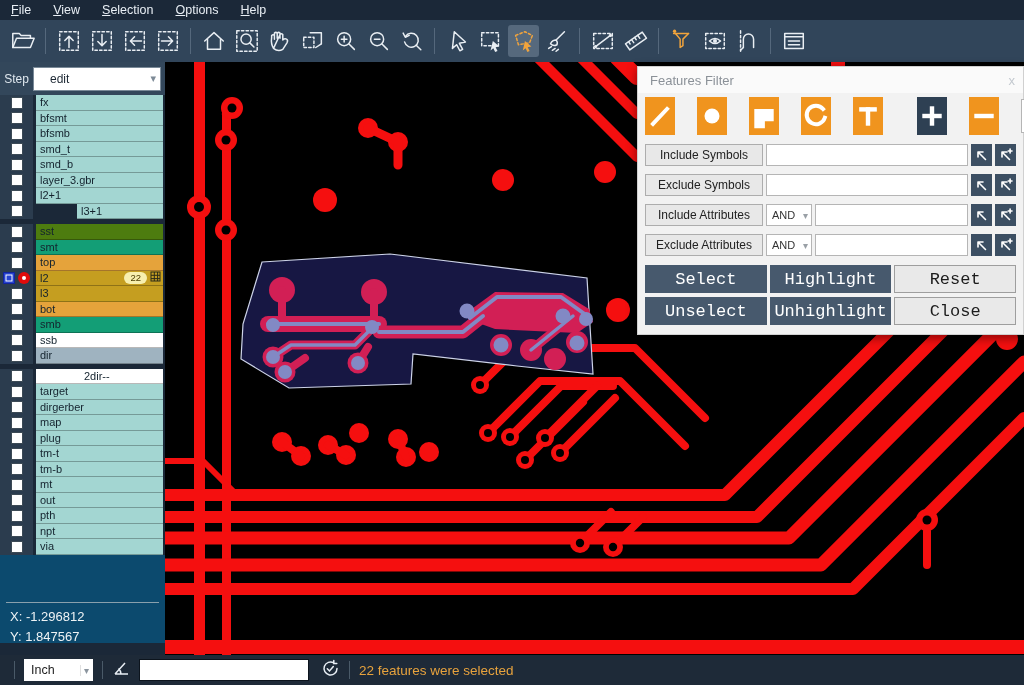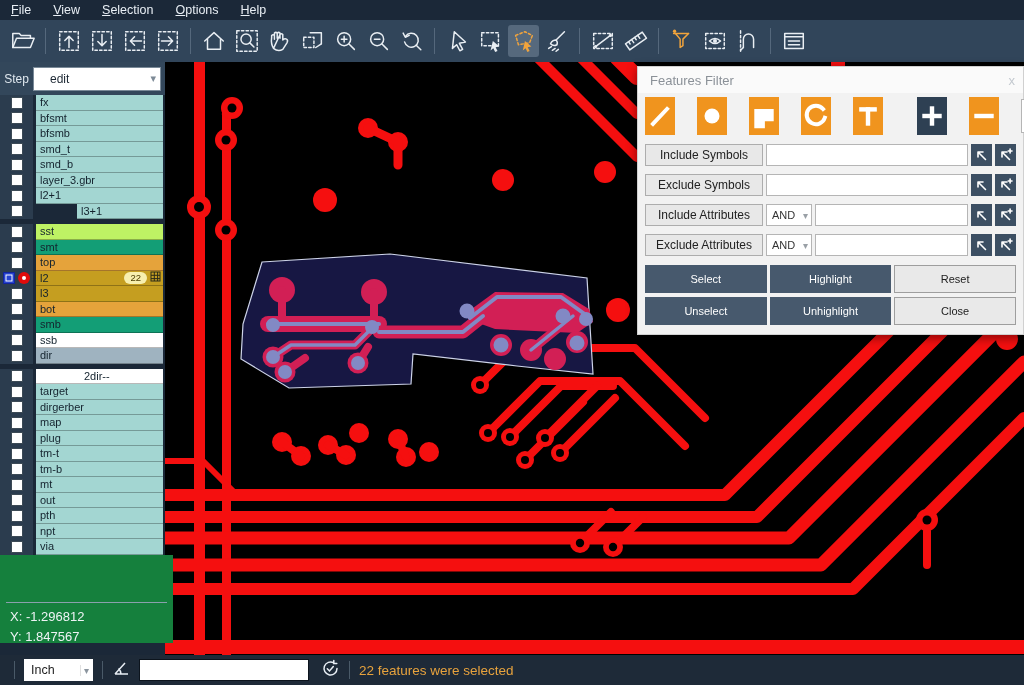--- a/index.html
+++ b/index.html
@@ -27,21 +27,21 @@
   .cb-cell{width:33px;background:#2b3c4e;display:flex;align-items:center;justify-content:space-evenly;}
   .cbox{width:10px;height:10px;background:#fff;border:1.5px solid #3c4a55;box-sizing:content-box;}
   .cbox.checked{background:#2643d0;border-color:#13249c;box-shadow:inset 0 0 0 1.5px #2643d0, inset 0 0 0 2.5px #fff;}
   .reddot{width:12px;height:12px;border-radius:50%;background:#e00b0b;position:relative;}
   .reddot::after{content:"";position:absolute;left:4px;top:4px;width:4px;height:4px;border-radius:50%;background:#fff;}
   .name-cell{flex:1;margin-left:3px;margin-right:2px;font-size:11px;color:#14232e;display:flex;align-items:center;
              padding-left:4px;border-bottom:1px solid rgba(0,0,0,.28);box-sizing:border-box;}
   .grp-sep{height:5px;background:#1b2838;}
   .badge{margin-left:auto;background:#f7efae;border-radius:7px;font-size:9.5px;color:#4a3b00;
          padding:0 6px;height:12px;line-height:12px;margin-right:3px;}
-  #sidebar-bottom{position:absolute;left:0;top:493px;width:165px;height:88px;background:#15803d;padding-left:8px;}
+  #sidebar-bottom{position:absolute;left:0;top:493px;width:165px;height:88px;background:#0c4a6e;}
   #sidebar-bottom .divider{position:absolute;left:6px;right:6px;top:47px;height:1px;background:#8aa0ad;}
   .coord{position:absolute;left:10px;color:#eef3f5;font-size:13px;}
   
   #canvas{position:absolute;left:165px;top:62px;width:859px;height:593px;background:#000;}
   
   #dialog{position:absolute;left:637px;top:66px;width:387px;height:269px;background:#f2f2f2;
           border:1px solid #d0d0d0;box-sizing:border-box;box-shadow:0 3px 10px rgba(0,0,0,.45);}
   #dlg-title{height:26px;display:flex;align-items:center;color:#8b9198;font-size:13px;padding-left:12px;background:#fafafa;}
   #dlg-close{margin-left:auto;margin-right:8px;color:#c3c9cf;font-size:13px;}
   #dlg-tools{display:flex;align-items:center;padding:4px 7px 0 7px;gap:22px;}
@@ -54,21 +54,21 @@
   #dlg-rows{display:flex;flex-direction:column;gap:8px;margin:9px 7px 0 7px;}
   .f-row{display:flex;gap:3px;height:22px;}
   .f-label{width:118px;background:#e8e8e8;border:1px solid #adadad;font-size:12px;color:#222;
            display:flex;align-items:center;justify-content:center;box-sizing:border-box;}
   .f-input{flex:1;background:#fff;border:1px solid #b5b5b5;box-sizing:border-box;}
   .f-logic{width:46px;background:#fff;border:1px solid #b5b5b5;font-size:11px;color:#333;display:flex;
            align-items:center;justify-content:space-between;padding:0 3px 0 5px;box-sizing:border-box;}
   .f-logic .chev{color:#9aa0a6;font-size:10px;}
   .arrow-btn{width:21px;background:#3c4f63;display:flex;align-items:center;justify-content:center;}
   #dlg-actions{display:grid;grid-template-columns:1fr 1fr 1fr;gap:4px 3px;margin:9px 7px 0 7px;}
-  .act-btn{height:28px;font-size:11px;display:flex;align-items:center;justify-content:center;}
+  .act-btn{height:28px;font-size:17px;display:flex;align-items:center;justify-content:center;font-family:Liberation Mono, monospace;}
   .act-btn.dark{background:#47596d;color:#fff;}
   .act-btn.light{background:#e9e9e9;color:#1c1c1c;border:1px solid #9e9e9e;box-sizing:border-box;}
   
   #statusbar{position:absolute;left:0;top:655px;width:1024px;height:30px;background:#1e2a38;
              display:flex;align-items:center;color:#e8eef4;}
   .sb-sep{width:1px;height:18px;background:#4a5a68;margin:0 9px;}
   #unit-combo{width:58px;height:22px;background:#fff;color:#222;font-size:12.5px;display:flex;align-items:center;
               justify-content:space-between;padding:0 4px 0 7px;}
   #unit-combo .chev{color:#8b959e;font-size:10px;border-left:1px solid #e0e0e0;padding-left:3px;}
   #cmd-input{width:168px;height:20px;background:#fff;border:1px solid #0c141d;margin-left:9px;}
@@ -444,21 +444,21 @@
         </div>
         <div class="name-cell" style="background: rgb(163, 214, 210); margin-left: 44px;">
           <span>l3+1</span>
         </div>
       </div>
       <div class="grp-sep"></div>
       <div class="layer-row">
         <div class="cb-cell">
           <div class="cbox"></div>
         </div>
-        <div class="name-cell" style="background: #bef264;">
+        <div class="name-cell" style="background: #4d7c0f;">
           <span>sst</span>
         </div>
       </div>
       <div class="layer-row">
         <div class="cb-cell">
           <div class="cbox"></div>
         </div>
         <div class="name-cell" style="background: rgb(19, 158, 118);">
           <span>smt</span>
         </div>

